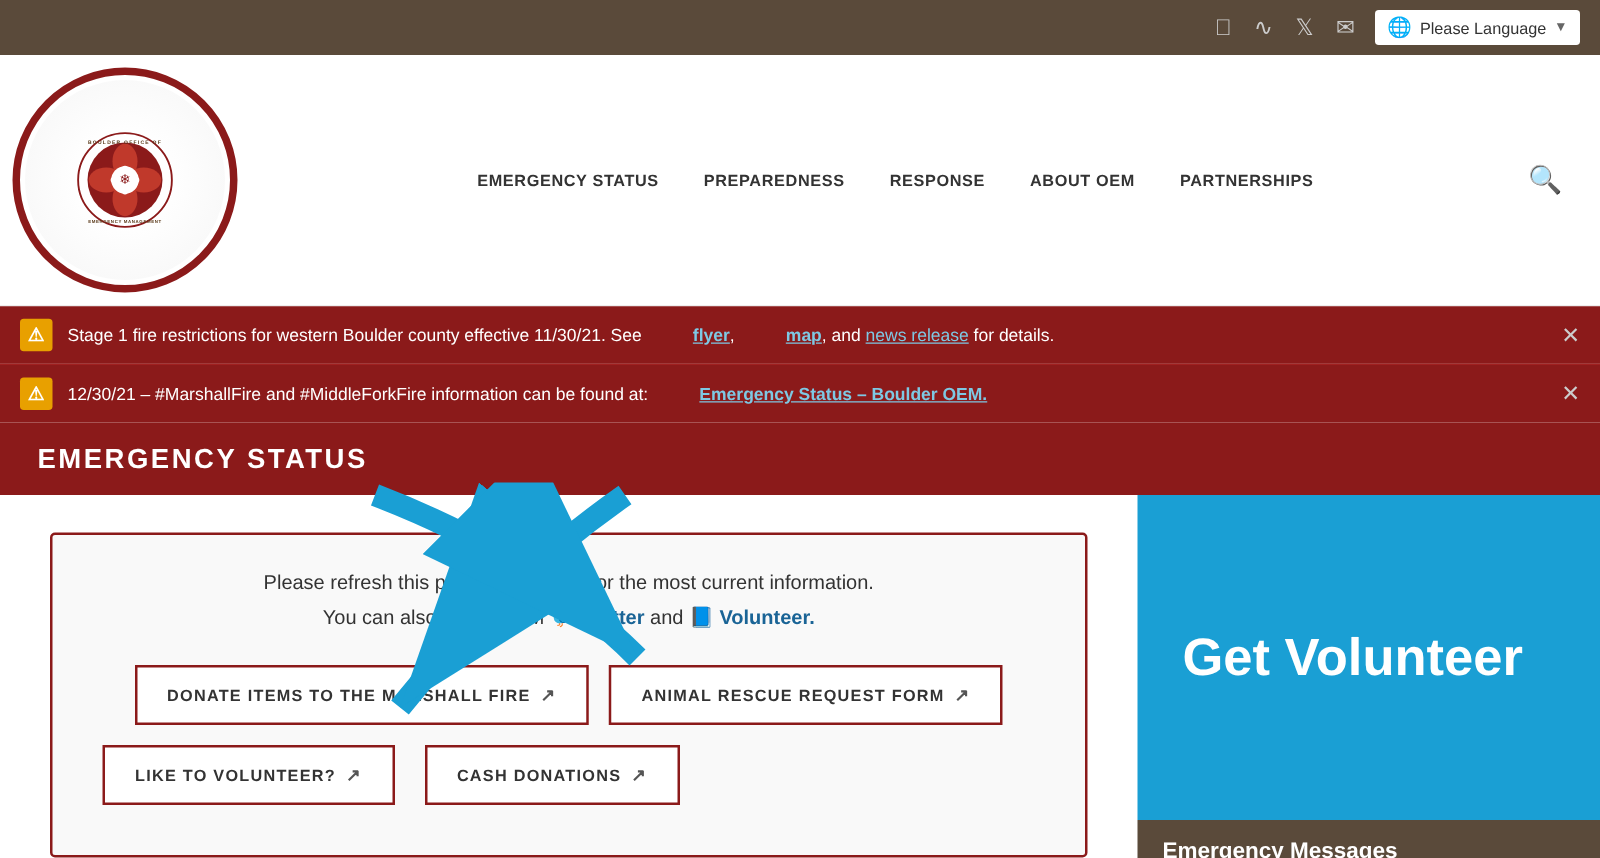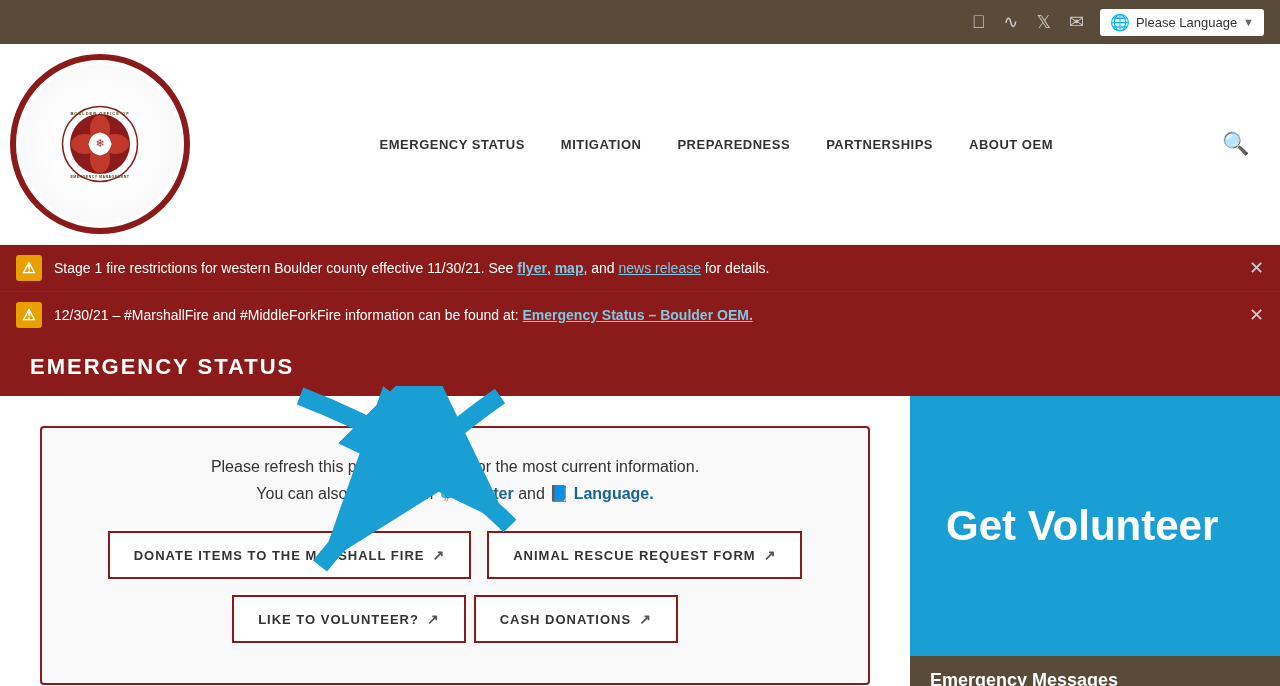--- a/index.html
+++ b/index.html
@@ -117,21 +117,21 @@
     .alert-text { flex: 1; }
     .alert-close {
       position: absolute;
       right: 16px;
       top: 50%;
       transform: translateY(-50%);
       font-size: 18px;
       cursor: pointer;
       color: #ccc;
     }
-    .alert-link { color: #f5c518; font-weight: bold; }
+    .alert-link { color: #f5c518; font-weight: bold; margin-left: 37px; }
     .alert-link2 { color: #7ec8e3; }
 
     
     .emergency-banner {
       background: #8b1a1a;
       color: #fff;
       padding: 16px 30px;
       font-size: 22px;
       font-weight: bold;
       letter-spacing: 2px;
@@ -172,22 +172,22 @@
 
     .buttons-row1 {
       display: flex;
       justify-content: center;
       gap: 16px;
       margin-top: 28px;
       margin-bottom: 16px;
     }
     .buttons-row2 {
       display: flex;
-      justify-content: center;
-      gap: 8px;
+      justify-content: flex-start;
+      gap: 24px;
     }
 
     .action-btn {
       border: 2px solid #8b1a1a;
       background: #fff;
       color: #333;
       padding: 14px 24px;
       font-size: 13px;
       font-weight: bold;
       letter-spacing: 1px;
@@ -282,24 +282,24 @@
 
           <text x="80" y="22" text-anchor="middle" font-size="8" fill="#5a3a1a" font-weight="bold" letter-spacing="2">BOULDER OFFICE OF</text>
           <text x="80" y="148" text-anchor="middle" font-size="7" fill="#5a3a1a" font-weight="bold" letter-spacing="1">EMERGENCY MANAGEMENT</text>
         </svg>
       </div>
     </div>
   </div>
 
   <nav class="nav">
     <span class="nav-item">EMERGENCY STATUS</span>
-    <span class="nav-item">MITIGATION</span>
     <span class="nav-item">PREPAREDNESS</span>
+    <span class="nav-item">RESPONSE</span>
+    <span class="nav-item">ABOUT OEM</span>
     <span class="nav-item">PARTNERSHIPS</span>
-    <span class="nav-item">ABOUT OEM</span>
   </nav>
   <span class="search-icon-wrap">🔍</span>
 </div>
 
 <div class="alert-bar">
   <div class="alert-icon">⚠</div>
   <div class="alert-text">
     Stage 1 fire restrictions for western Boulder county effective 11/30/21. See
     <a href="#" class="alert-link">flyer</a>,
     <a href="#" class="alert-link">map</a>,
@@ -344,21 +344,21 @@
     </svg>
 
     <div class="info-box">
       <p>Please refresh this page periodically for the most current information.</p>
       <p>
         <span>You can also follow OEM</span>
         <span class="twitter-icon"> 🐦</span>
         <a href="#" class="social-link">Twitter</a>
         <span>and</span>
         <span class="facebook-icon">📘</span>
-        <a href="#" class="social-link">Language.</a>
+        <a href="#" class="social-link">Volunteer.</a>
       </p>
 
       <div class="buttons-row1">
         <button class="action-btn">
           <span>DONATE ITEMS TO THE MARSHALL FIRE</span>
           <span class="ext-icon">↗</span>
         </button>
         <button class="action-btn">
           <span>ANIMAL RESCUE REQUEST FORM</span>
           <span class="ext-icon">↗</span>

